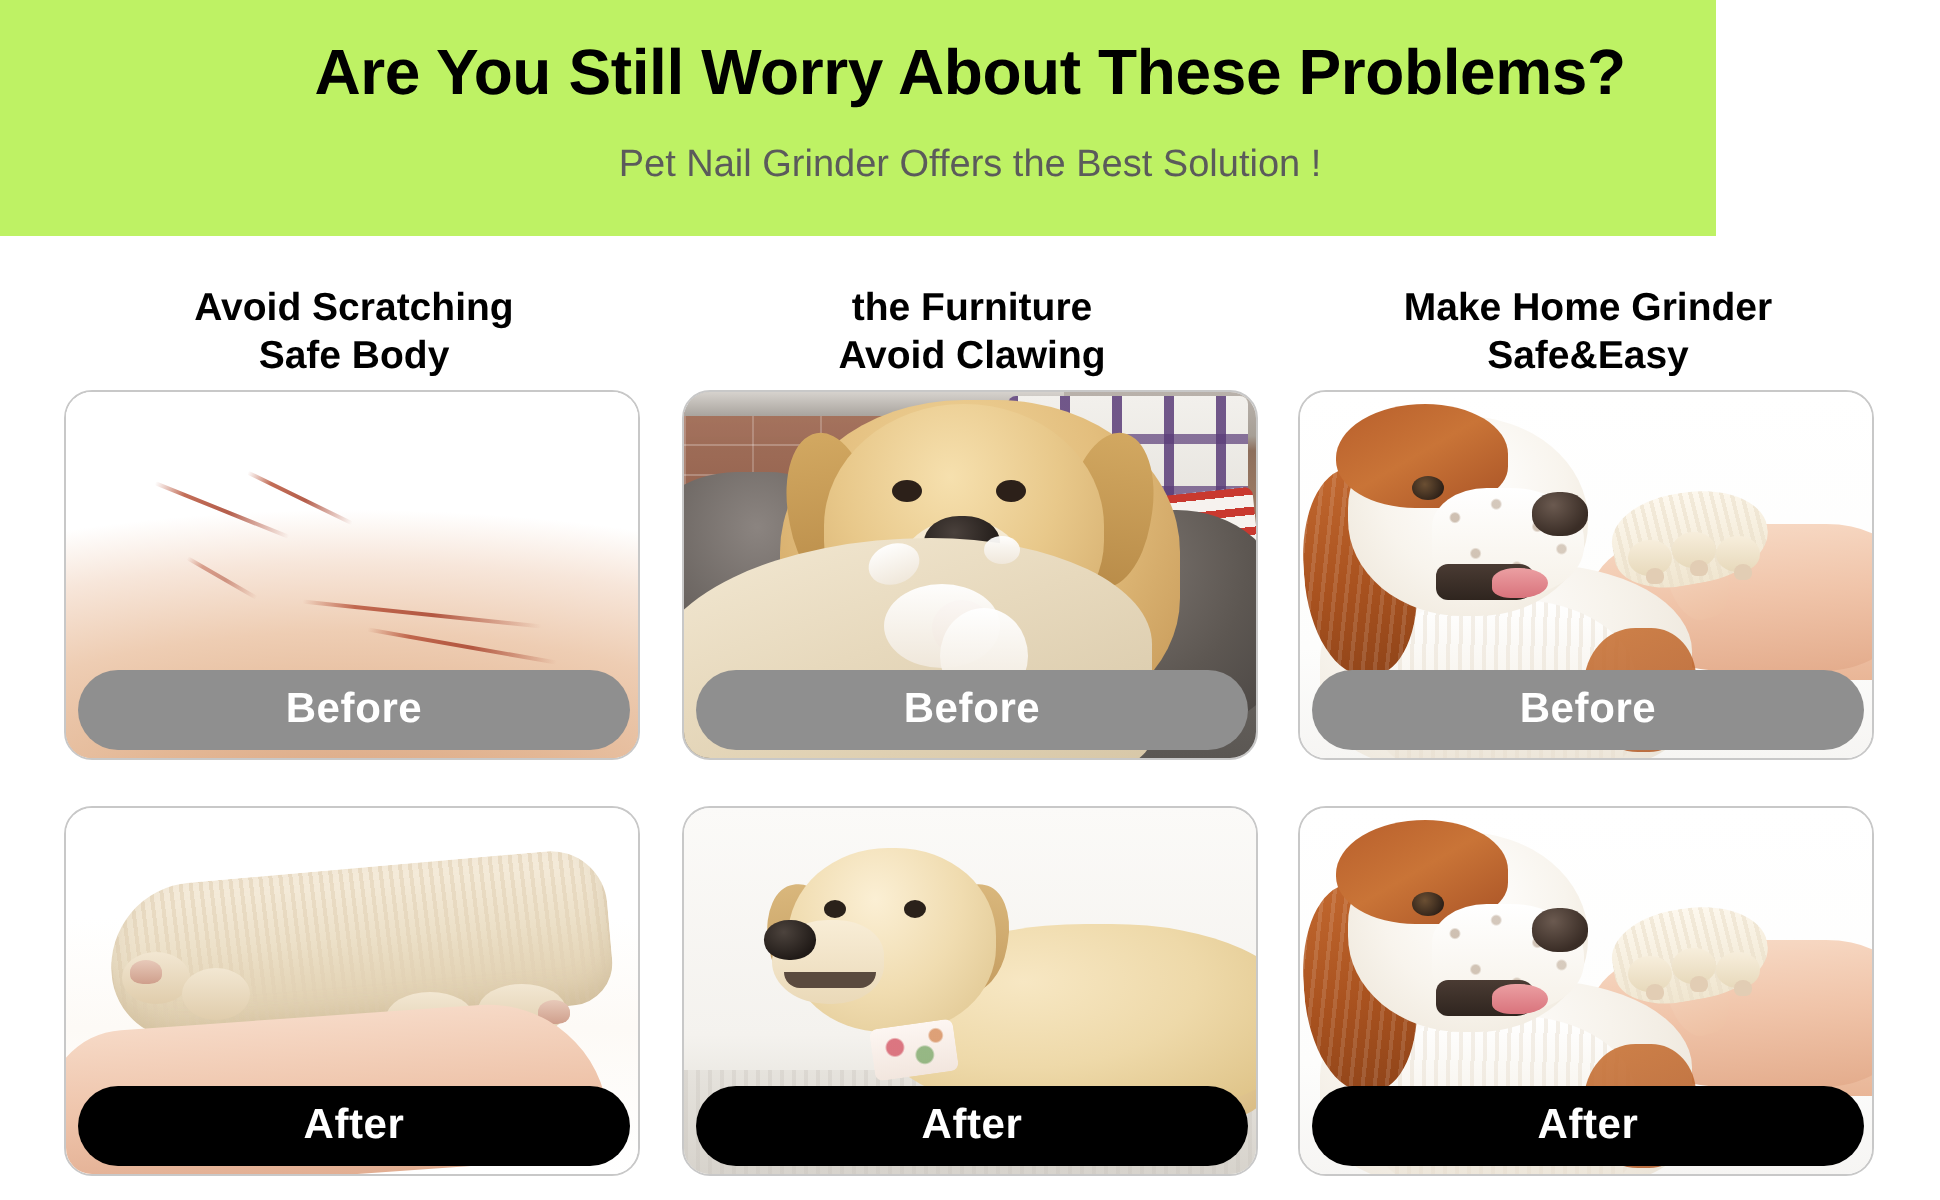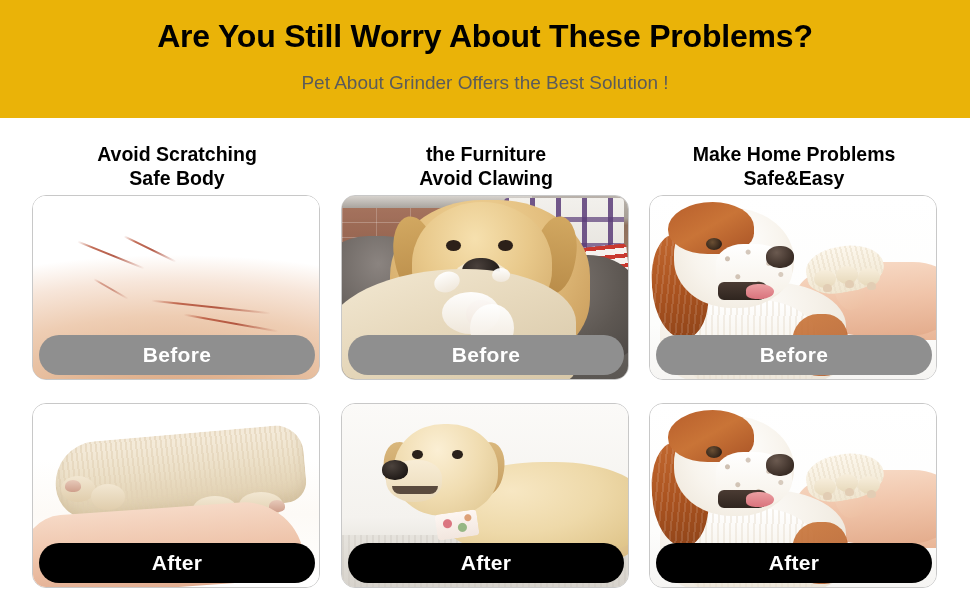--- a/index.html
+++ b/index.html
@@ -19,23 +19,23 @@
     width: 970px;
     height: 600px;
     background: #ffffff;
   }
 
   
   .header-band {
     position: absolute;
     left: 0;
     top: 0;
-    width: 970px;
+    width: 858px;
     height: 118px;
-    background: #eab308;
+    background: #bef264;
     box-sizing: border-box;
   }
   .header-title {
     position: absolute;
     left: 0;
     top: 18px;
     width: 970px;
     text-align: center;
     font-size: 32px;
     font-weight: bold;
@@ -529,21 +529,21 @@
   .given-claw.c2 { right: 82px; top: 84px; }
   .given-claw.c3 { right: 104px; top: 88px; }
 </style>
 </head>
 <body>
 
 <div id="page">
 
   <div class="header-band">
     <div class="header-title">Are You Still Worry About These Problems?</div>
-    <div class="header-subtitle">Pet About Grinder Offers the Best Solution !</div>
+    <div class="header-subtitle">Pet Nail Grinder Offers the Best Solution !</div>
   </div>
 
   <div class="columns">
 
     <div class="column col-0">
       <div class="col-heading">
         <span class="hl">Avoid Scratching</span>
         <span class="hl">Safe Body</span>
       </div>
 
@@ -623,21 +623,21 @@
           <div class="bowtie-calm"></div>
           <div class="paw-calm p1"></div>
           <div class="paw-calm p2"></div>
         </div>
         <div class="pill after">After</div>
       </div>
     </div>
 
     <div class="column col-2">
       <div class="col-heading">
-        <span class="hl">Make Home Problems</span>
+        <span class="hl">Make Home Grinder</span>
         <span class="hl">Safe&amp;Easy</span>
       </div>
 
       <div class="card card-top">
         <div class="photo art-dog-paw">
           <div class="human-arm"></div>
           <div class="human-hand"></div>
           <div class="thumb"></div>
           <div class="dog-paw-given"></div>
           <div class="given-toe g1"></div>

